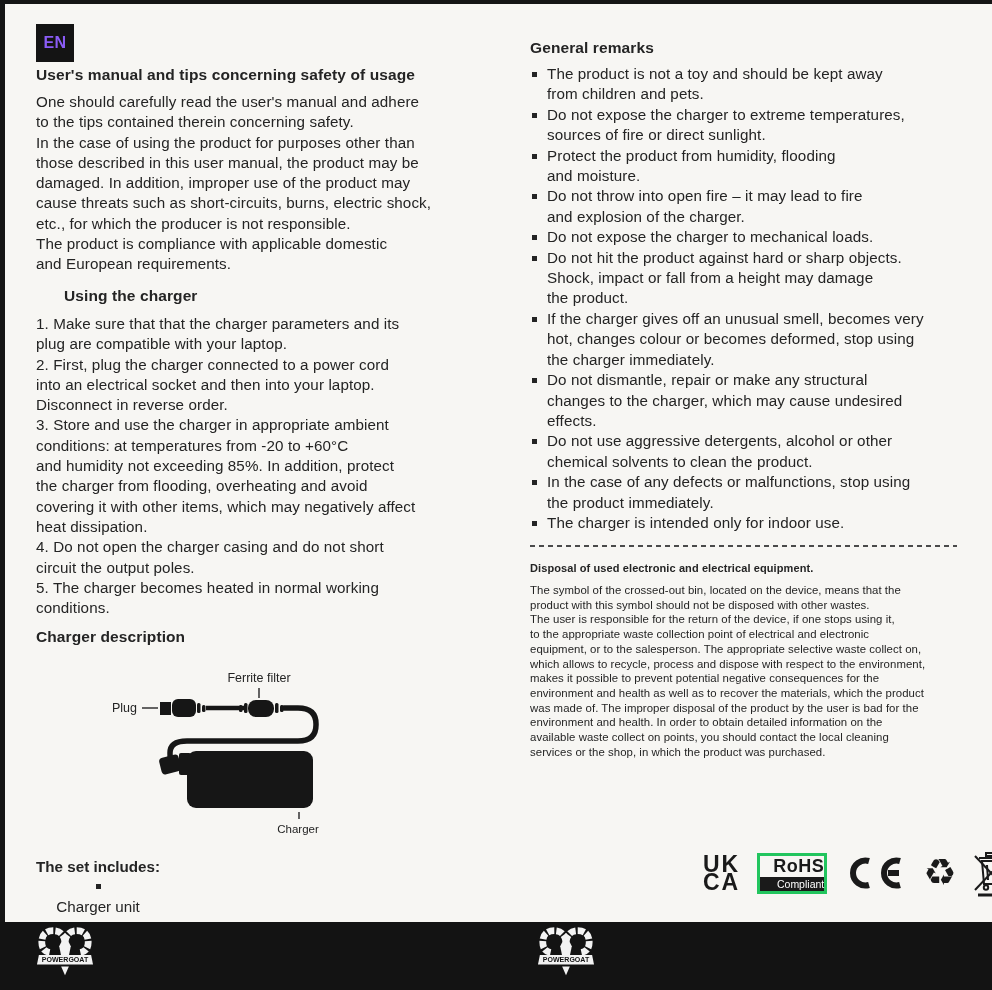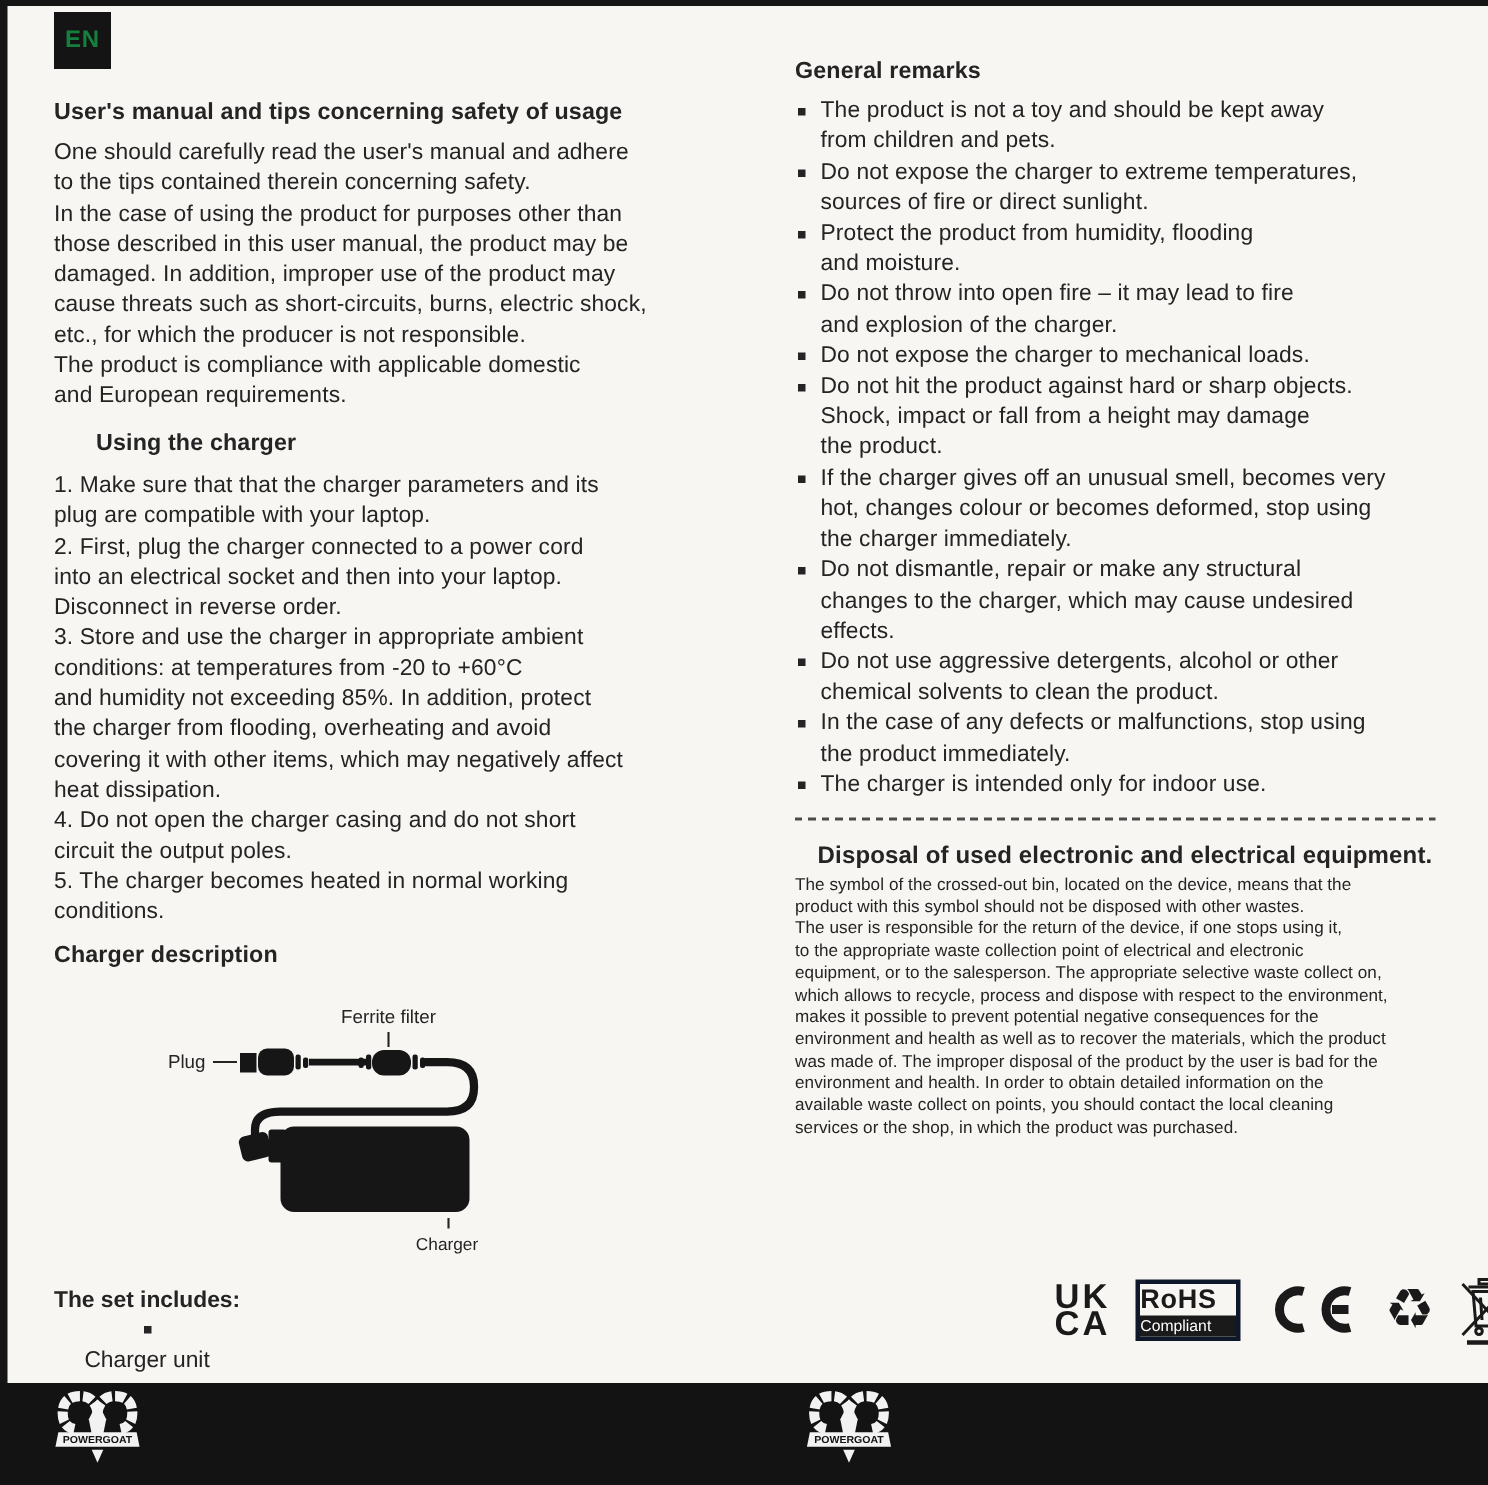--- a/index.html
+++ b/index.html
@@ -7,47 +7,47 @@
     width:992px; height:990px; position:relative; overflow:hidden;
     background:#f7f6f3; color:#242424;
     font-family:"Liberation Sans","DejaVu Sans",sans-serif;
   }
   .abs { position:absolute; }
   .edge { background:#151515; }
   .h1 { font-size:15.5px; font-weight:bold; letter-spacing:.1px; }
   .h2 { font-size:15.5px; font-weight:bold; letter-spacing:.1px; }
   .body-text { font-size:15.2px; line-height:20.3px; white-space:pre-line; letter-spacing:.1px; }
   .lang-badge {
-    left:36px; top:8px; width:38px; height:38px; background:#141414; color:#15803d;
+    left:36px; top:24px; width:38px; height:38px; background:#141414; color:#8b5cf6;
     font-weight:bold; font-size:16px; display:flex; align-items:center; justify-content:center;
     letter-spacing:.5px;
   }
   
   ul.remarks { list-style:none; margin:0; padding:0; }
   ul.remarks li {
     position:relative; padding-left:17px; font-size:15.2px; line-height:20.4px;
     white-space:pre-line; letter-spacing:.1px;
   }
   ul.remarks li::before {
     content:""; position:absolute; left:2px; top:8px; width:5px; height:5px; background:#242424;
   }
   .dashed-sep {
     height:2px;
     background:repeating-linear-gradient(90deg,#4a4a4a 0 5px,transparent 5px 9px);
   }
-  .small-h { font-size:16px; font-weight:bold; letter-spacing:.1px;text-align:center; }
+  .small-h { font-size:11px; font-weight:bold; letter-spacing:.1px; }
   .small-text { font-size:11.4px; line-height:14.7px; white-space:pre-line; letter-spacing:.05px; width:440px; }
   
   .set-includes { font-size:15.2px; display:flex; align-items:center; gap:9px;flex-direction:column; }
   .set-includes .lbl { font-weight:bold; }
   .sq-dot { width:5px; height:5px; background:#242424; display:inline-block; }
   
   .certs { display:flex; align-items:center; gap:17px; height:54px; }
   .ukca { font-weight:bold; font-size:23px; line-height:18.5px; letter-spacing:2px; color:#1a1a1a; }
-  .rohs { width:64px; border:3px solid #0f172a; text-align:left; background:#f7f6f3; }
+  .rohs { width:64px; border:3px solid #22c55e; text-align:right; background:#f7f6f3; }
   .rohs .t { font-size:18px; font-weight:bold; line-height:21px; letter-spacing:.5px; color:#1a1a1a; }
   .rohs .s { background:#1a1a1a; color:#fff; font-size:10.5px; line-height:14px; }
   .recycle { font-family:"DejaVu Sans",sans-serif; font-size:37px; color:#1a1a1a; line-height:40px; }
   
   .footer-bar { left:0; top:922px; width:992px; height:68px; background:#131313; }
   svg text { font-family:"Liberation Sans","DejaVu Sans",sans-serif; }
 </style>
 </head>
 <body>
 

